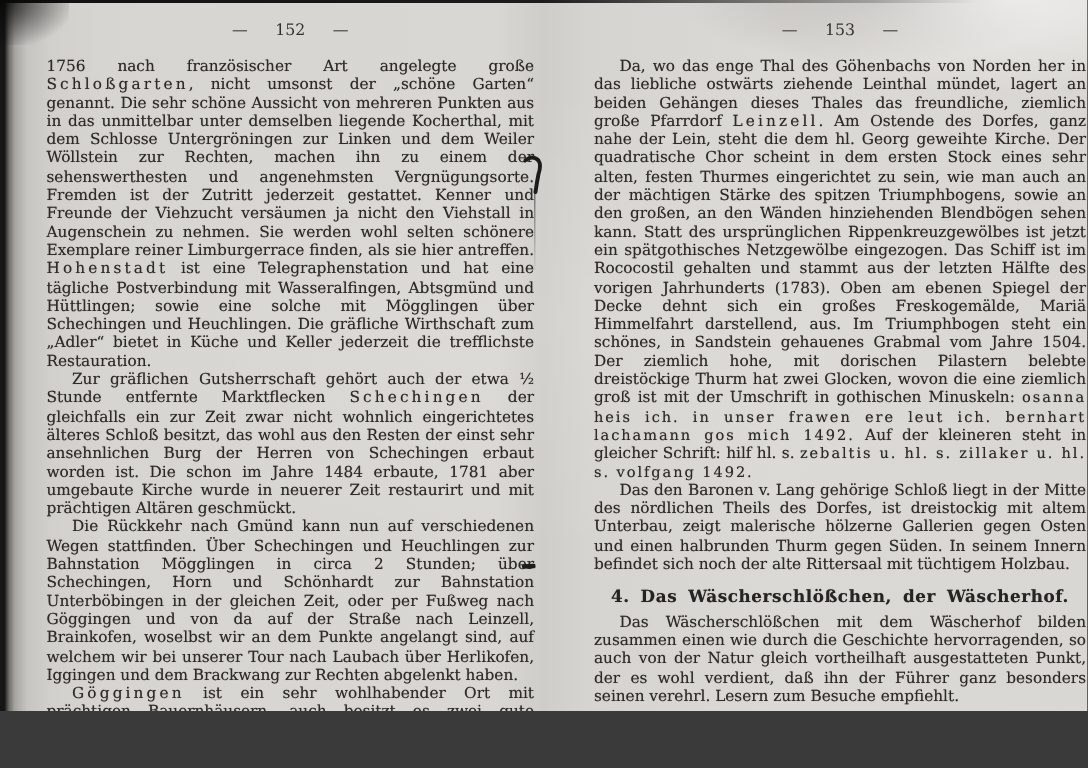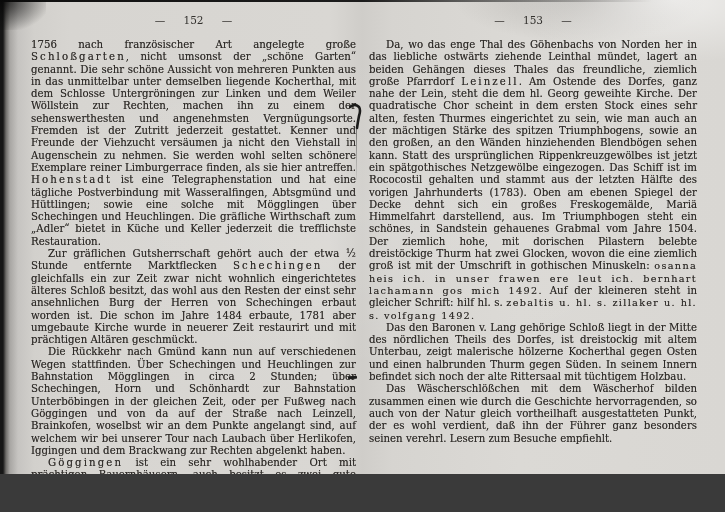--- a/index.html
+++ b/index.html
@@ -46,21 +46,21 @@
     background: linear-gradient(180deg, rgba(40,40,40,0.55), rgba(40,40,40,0.05));
   }
   .mark-dash {
     position: absolute; left: 348px; top: 376px; width: 9px; height: 3px;
     background: #1d1d1c; border-radius: 1px; transform: rotate(-3deg);
   }
 
   
   .page { position: absolute; top: 14px; }
   .page-left  { left: 31px;  width: 325px; }
-  .page-right { left: 369px; width: 328px; }
+  .page-right { left: 396px; width: 328px; }
 
   .pagenum {
     text-align: center;
     font-size: 10.5px;
     color: #33312e;
     word-spacing: 15px;
     margin: 0 0 13px 0;
   }
 
   .textblock {
@@ -102,21 +102,22 @@
       <p class="ind"><span>Zur gräflichen Gutsherrschaft gehört auch der etwa ½ Stunde entfernte Marktflecken </span><span class="sp">Schechingen</span><span> der gleichfalls ein zur Zeit zwar nicht wohnlich eingerichtetes älteres Schloß besitzt, das wohl aus den Resten der einst sehr ansehnlichen Burg der Herren von Schechingen erbaut worden ist. Die schon im Jahre 1484 erbaute, 1781 aber umgebaute Kirche wurde in neuerer Zeit restaurirt und mit prächtigen Altären geschmückt.</span></p>
       <p class="ind"><span>Die Rückkehr nach Gmünd kann nun auf verschiedenen Wegen stattfinden. Über Schechingen und Heuchlingen zur Bahnstation Mögglingen in circa 2 Stunden; über Schechingen, Horn und Schönhardt zur Bahnstation Unterböbingen in der gleichen Zeit, oder per Fußweg nach Göggingen und von da auf der Straße nach Leinzell, Brainkofen, woselbst wir an dem Punkte angelangt sind, auf welchem wir bei unserer Tour nach Laubach über Herlikofen, Iggingen und dem Brackwang zur Rechten abgelenkt haben.</span></p>
       <p class="ind"><span class="sp">Göggingen</span><span> ist ein sehr wohlhabender Ort mit prächtigen Bauernhäusern, auch besitzt es zwei gute Wirthschaften mit Brauereien. Etwa ¼ Stunde westlich von Göggingen stund einstmals auf einem Bergvorsprung gegen das Göhenbachthälchen eine </span><span class="sp">Burg</span><span>, von der noch der ziemlich guterhaltene Burggraben und Wall vorhanden sind.</span></p>
     </div>
   </div>
 
   <div class="page page-right">
     <div class="pagenum">— 153 —</div>
     <div class="textblock">
       <p class="ind"><span>Da, wo das enge Thal des Göhenbachs von Norden her in das liebliche ostwärts ziehende Leinthal mündet, lagert an beiden Gehängen dieses Thales das freundliche, ziemlich große Pfarrdorf </span><span class="sp">Leinzell</span><span>. Am Ostende des Dorfes, ganz nahe der Lein, steht die dem hl. Georg geweihte Kirche. Der quadratische Chor scheint in dem ersten Stock eines sehr alten, festen Thurmes eingerichtet zu sein, wie man auch an der mächtigen Stärke des spitzen Triumphbogens, sowie an den großen, an den Wänden hinziehenden Blendbögen sehen kann. Statt des ursprünglichen Rippenkreuzgewölbes ist jetzt ein spätgothisches Netzgewölbe eingezogen. Das Schiff ist im Rococostil gehalten und stammt aus der letzten Hälfte des vorigen Jahrhunderts (1783). Oben am ebenen Spiegel der Decke dehnt sich ein großes Freskogemälde, Mariä Himmelfahrt darstellend, aus. Im Triumphbogen steht ein schönes, in Sandstein gehauenes Grabmal vom Jahre 1504. Der ziemlich hohe, mit dorischen Pilastern belebte dreistöckige Thurm hat zwei Glocken, wovon die eine ziemlich groß ist mit der Umschrift in gothischen Minuskeln: </span><span class="ant">osanna heis ich. in unser frawen ere leut ich. bernhart lachamann gos mich 1492.</span><span> Auf der kleineren steht in gleicher Schrift: hilf hl. s. </span><span class="ant">zebaltis u. hl. s. zillaker u. hl. s. volfgang 1492.</span></p>
-      <p class="ind"><span>Das den Baronen v. Lang gehörige Schloß liegt in der Mitte des nördlichen Theils des Dorfes, ist dreistockig mit altem Unterbau, zeigt malerische hölzerne Kocherthal gegen Osten und einen halbrunden Thurm gegen Süden. In seinem Innern befindet sich noch der alte Rittersaal mit tüchtigem Holzbau.</span></p>
+      <p class="ind"><span>Das den Baronen v. Lang gehörige Schloß liegt in der Mitte des nördlichen Theils des Dorfes, ist dreistockig mit altem Unterbau, zeigt malerische hölzerne Gallerien gegen Osten und einen halbrunden Thurm gegen Süden. In seinem Innern befindet sich noch der alte Rittersaal mit tüchtigem Holzbau.</span></p>
+      <p class="sec-head">4. Das Wäscherschlößchen, der Wäscherhof.</p>
       <p class="ind"><span>Das Wäscherschlößchen mit dem Wäscherhof bilden zusammen einen wie durch die Geschichte hervorragenden, so auch von der Natur gleich vortheilhaft ausgestatteten Punkt, der es wohl verdient, daß ihn der Führer ganz besonders seinen verehrl. Lesern zum Besuche empfiehlt.</span></p>
     </div>
   </div>
 
   <div class="mark-hook">
     <svg width="15" height="28" viewBox="0 0 15 28">
       <path d="M1 4 Q 6 0 10 4 Q 12 7 10 13 Q 9 18 8 25" stroke="#1b1b1a" stroke-width="2.6" fill="none" stroke-linecap="round"></path>
     </svg>
   </div>
   <div class="hook-tail"></div>

